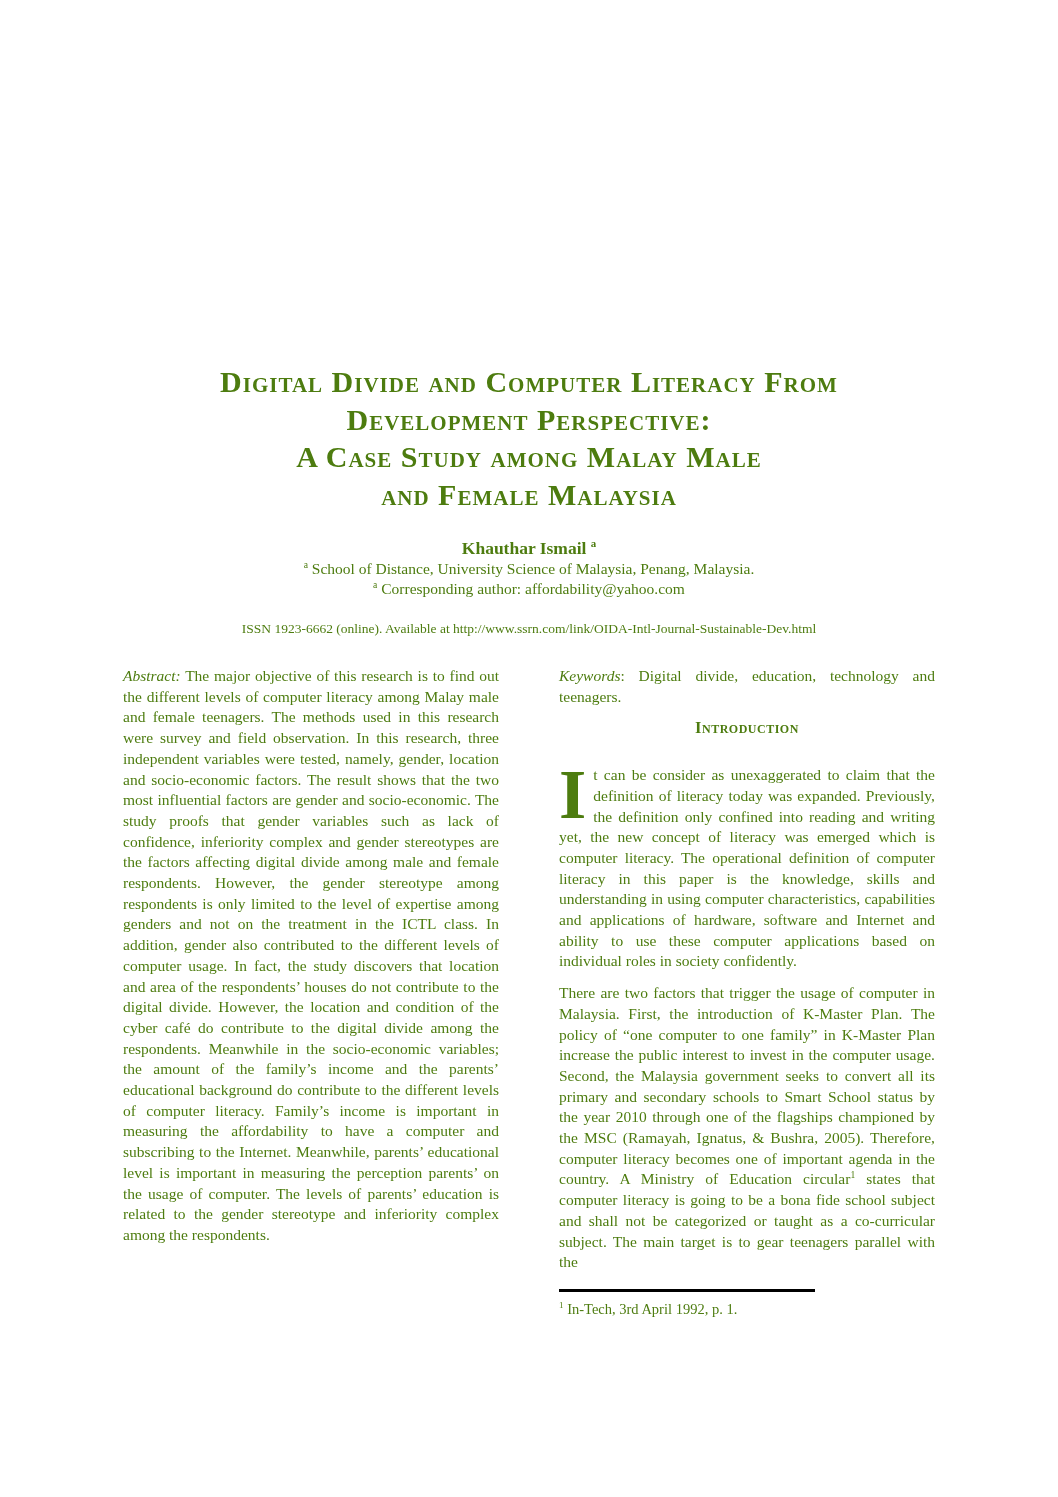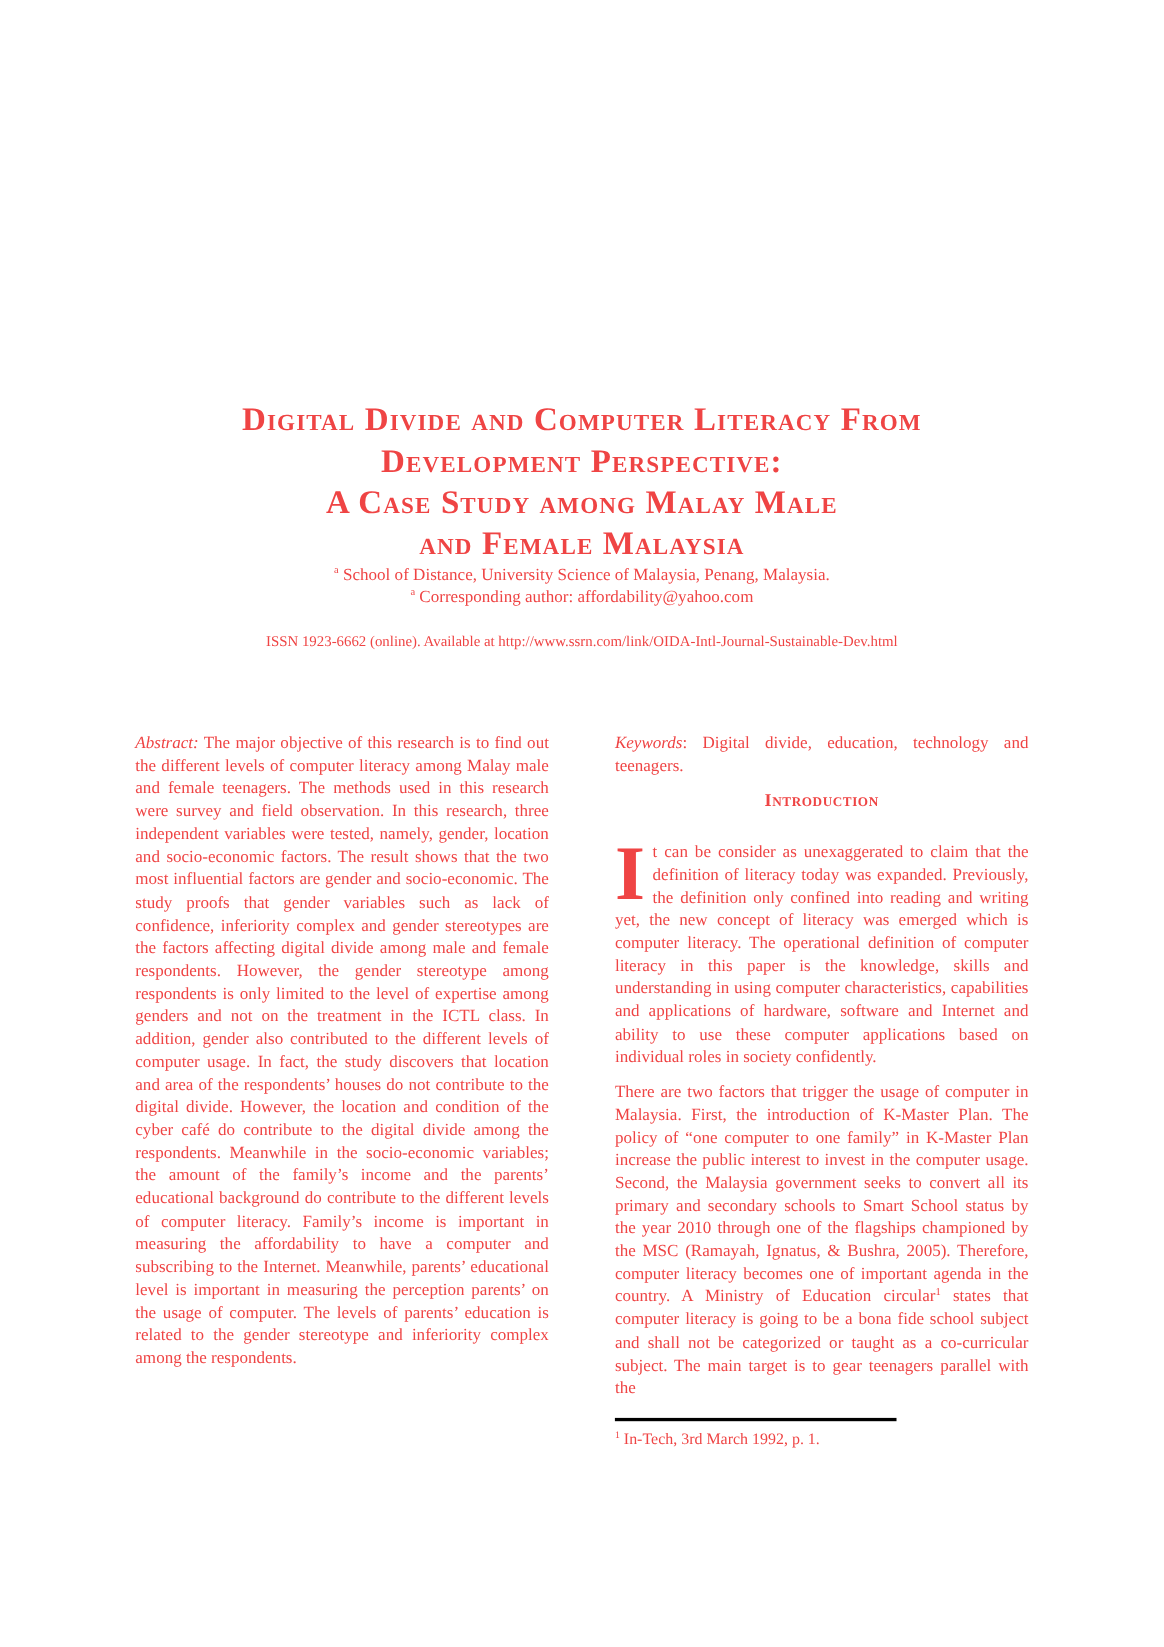--- a/index.html
+++ b/index.html
@@ -5,21 +5,21 @@
   html, body {
     margin: 0;
     padding: 0;
     background: #ffffff;
   }
   .page {
     position: relative;
     width: 1058px;
     height: 1497px;
     background: #ffffff;
-    color: #ef4444;
+    color: #4d7c0f;
     font-family: "Liberation Serif", "DejaVu Serif", serif;
     overflow: hidden;
   }
   .header-block {
     position: absolute;
     top: 363px;
     left: 0;
     right: 0;
     text-align: center;
   }
@@ -105,20 +105,21 @@
 <div class="page">
 
   <div class="header-block">
     <h1 class="title">
       <span class="title-line">Digital Divide and Computer Literacy From</span>
       <span class="title-line">Development Perspective:</span>
       <span class="title-line">A Case Study among Malay Male</span>
       <span class="title-line">and Female Malaysia</span>
     </h1>
 
+    <div class="author-name"><span>Khauthar Ismail</span> <sup>a</sup></div>
 
     <div class="author-line"><sup>a</sup><span> School of Distance, University Science of Malaysia, Penang, Malaysia.</span></div>
 
     <div class="author-line"><sup>a</sup><span> Corresponding author: affordability@yahoo.com</span></div>
 
     <div class="issn-block">
       <span class="issn-line">ISSN 1923-6662 (online). Available at http://www.ssrn.com/link/OIDA-Intl-Journal-Sustainable-Dev.html</span>
     </div>
   </div>
 
@@ -132,19 +133,19 @@
       <p><span class="label">Keywords</span><span>: Digital divide, education, technology and teenagers.</span></p>
 
       <h2 class="section-heading">Introduction</h2>
 
       <p><span class="dropcap">I</span><span>t can be consider as unexaggerated to claim that the definition of literacy today was expanded. Previously, the definition only confined into reading and writing yet, the new concept of literacy was emerged which is computer literacy. The operational definition of computer literacy in this paper is the knowledge, skills and understanding in using computer characteristics, capabilities and applications of hardware, software and Internet and ability to use these computer applications based on individual roles in society confidently.</span></p>
 
       <p><span>There are two factors that trigger the usage of computer in Malaysia. First, the introduction of K-Master Plan. The policy of “one computer to one family” in K-Master Plan increase the public interest to invest in the computer usage. Second, the Malaysia government seeks to convert all its primary and secondary schools to Smart School status by the year 2010 through one of the flagships championed by the MSC (Ramayah, Ignatus, &amp; Bushra, 2005). Therefore, computer literacy becomes one of important agenda in the country. A Ministry of Education circular</span><sup>1</sup><span> states that computer literacy is going to be a bona fide school subject and shall not be categorized or taught as a co-curricular subject. The main target is to gear teenagers parallel with the</span></p>
 
       <div class="footnote-block">
         <div class="footnote-rule"></div>
-        <p class="footnote-text"><sup>1</sup><span> In-Tech, 3rd March 1992, p. 1.</span></p>
+        <p class="footnote-text"><sup>1</sup><span> In-Tech, 3rd April 1992, p. 1.</span></p>
       </div>
     </section>
 
   </div>
 
 </div>
 
 </body></html>

